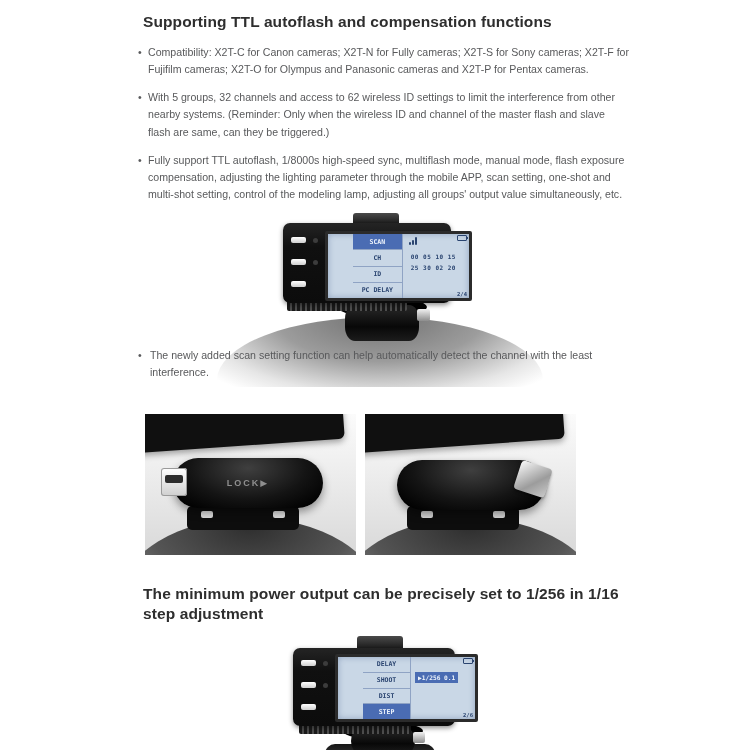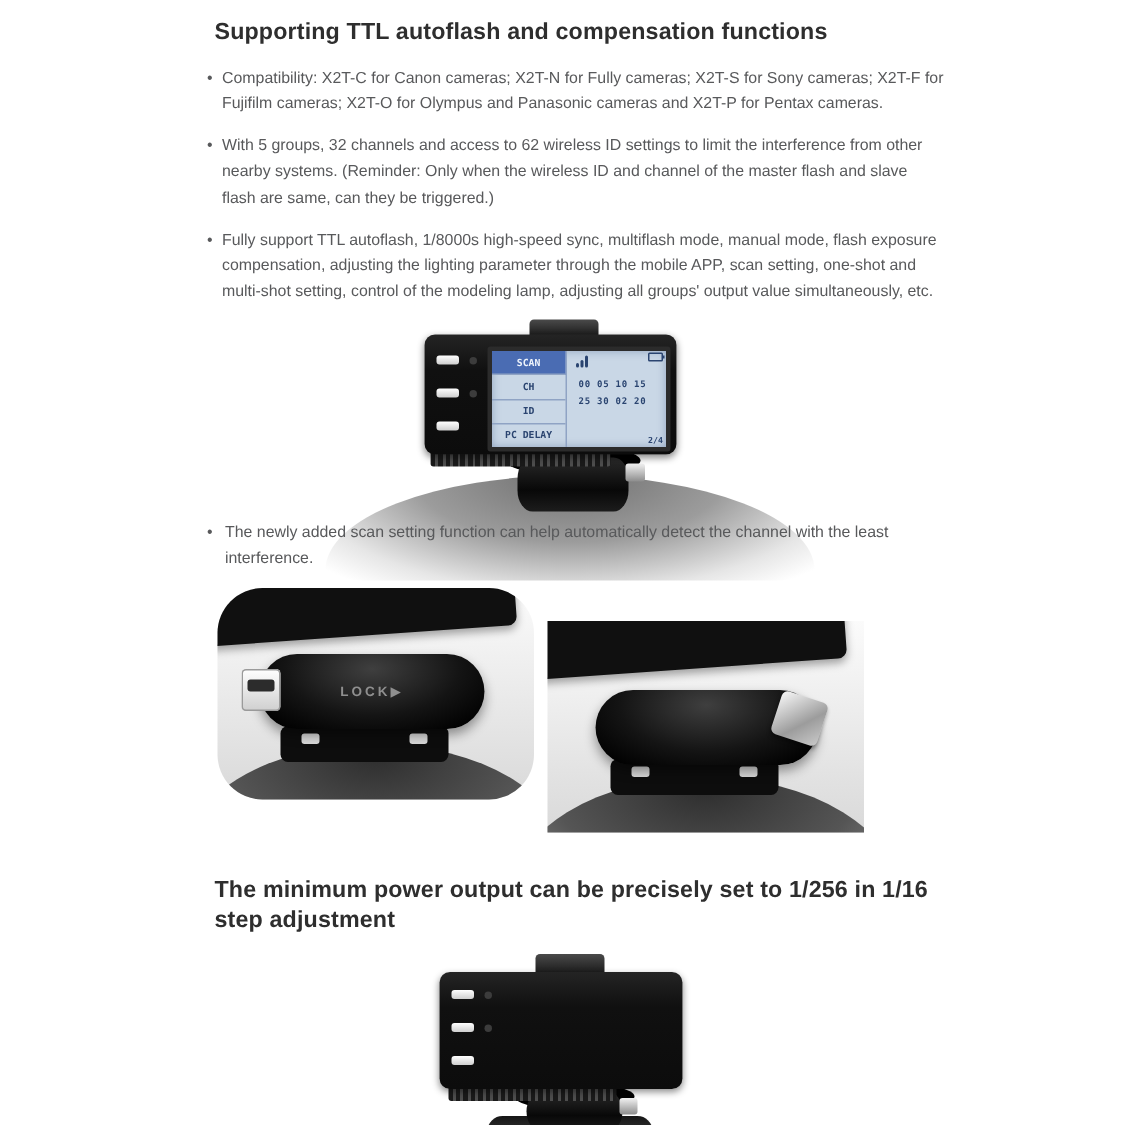--- a/index.html
+++ b/index.html
@@ -29,21 +29,21 @@
            border-radius:2px;}
   .side-dot{position:absolute;width:5px;height:5px;border-radius:50%;background:#3c3c3c;}
   .foot{position:absolute;height:12px;background:repeating-linear-gradient(90deg,#1a1a1a 0 3px,#4e4e4e 3px 5px);
         border-radius:2px;}
   .mount-ring{position:absolute;background:#000;border-radius:50%;}
   .mount-col{position:absolute;background:linear-gradient(180deg,#2a2a2a,#080808 60%,#1c1c1c);
              border-radius:10px/14px;}
   .silver-tab{position:absolute;background:linear-gradient(180deg,#f2f2f2,#8d8d8d);border-radius:2px;}
   
   .lcd{position:absolute;background:#c9d7e6;border:3px solid #2b2b2b;border-radius:2px;
-       display:flex;box-shadow:inset 0 0 6px rgba(40,70,120,.35);}
+       display:flex;box-shadow:inset 0 0 6px rgba(40,70,120,.35);padding-left:25px;}
   .lcd-menu{width:42%;display:flex;flex-direction:column;border-right:1px solid #8fa3c4;}
   .lcd-cell{flex:1;display:flex;align-items:center;justify-content:center;
             border-bottom:1px solid #8fa3c4;font-size:6.5px;font-weight:bold;color:#2a4470;
             font-family:"DejaVu Sans Mono","Liberation Mono",monospace;white-space:nowrap;}
   .lcd-cell:last-child{border-bottom:none;}
   .lcd-cell.sel{background:#4a6cb3;color:#eef4fc;}
   .lcd-right{flex:1;position:relative;font-family:"DejaVu Sans Mono","Liberation Mono",monospace;}
   .scan-nums{position:absolute;left:8px;top:17px;font-size:6px;line-height:1.9;color:#2a4470;
              font-weight:bold;letter-spacing:.5px;}
   .page-ind{position:absolute;right:2px;bottom:1px;font-size:5.5px;color:#2a4470;font-weight:bold;}
@@ -136,21 +136,21 @@
       </div>
     </div>
   </div>
 
   <div class="b-single" style="top:347px;">
     <span class="mark">•</span>
     <span class="txt">The newly added scan setting function can help automatically detect the channel with the least interference.</span>
   </div>
 
 
-  <div class="shoe-photo" style="left:145px;top:392px;border-radius:30px;">
+  <div class="shoe-photo" style="left:145px;top:414px;">
     <div class="cam-hump" style="left:-25px;top:104px;width:260px;height:80px;"></div>
     <div class="shoe-plate" style="left:42px;top:92px;width:112px;height:24px;">
       <i style="left:14px;"></i>
         <i style="right:14px;"></i>
     </div>
     <div class="lock-ring" style="left:28px;top:44px;width:150px;height:50px;">
       <span class="lock-label">LOCK▶</span>
     </div>
     <div class="white-tab" style="left:16px;top:54px;width:26px;height:28px;"></div>
     <div class="flash-slab"></div>
@@ -175,16 +175,29 @@
     <div class="mount-col" style="left:96px;top:96px;width:64px;height:26px;"></div>
     <div class="silver-tab" style="left:158px;top:100px;width:12px;height:11px;"></div>
     <div class="foot" style="left:44px;top:90px;width:112px;"></div>
     <div class="hotshoe" style="left:102px;top:4px;width:46px;height:14px;"></div>
     <div class="dev-body" style="left:38px;top:16px;width:162px;height:78px;">
       <div class="btn-bar" style="left:8px;top:12px;"></div>
       <div class="btn-bar" style="left:8px;top:34px;"></div>
       <div class="btn-bar" style="left:8px;top:56px;"></div>
       <div class="side-dot" style="left:30px;top:13px;"></div>
       <div class="side-dot" style="left:30px;top:35px;"></div>
+      <div class="lcd" style="left:42px;top:6px;width:112px;height:62px;">
+        <div class="lcd-menu">
+          <div class="lcd-cell">DELAY</div>
+          <div class="lcd-cell">SHOOT</div>
+          <div class="lcd-cell">DIST</div>
+          <div class="lcd-cell sel">STEP</div>
+        </div>
+        <div class="lcd-right">
+          <div class="battery-icon"></div>
+          <div class="step-value">▶1/256 0.1</div>
+          <div class="page-ind">2/6</div>
+        </div>
+      </div>
     </div>
   </div>
 
 </div>
 
 </body></html>

